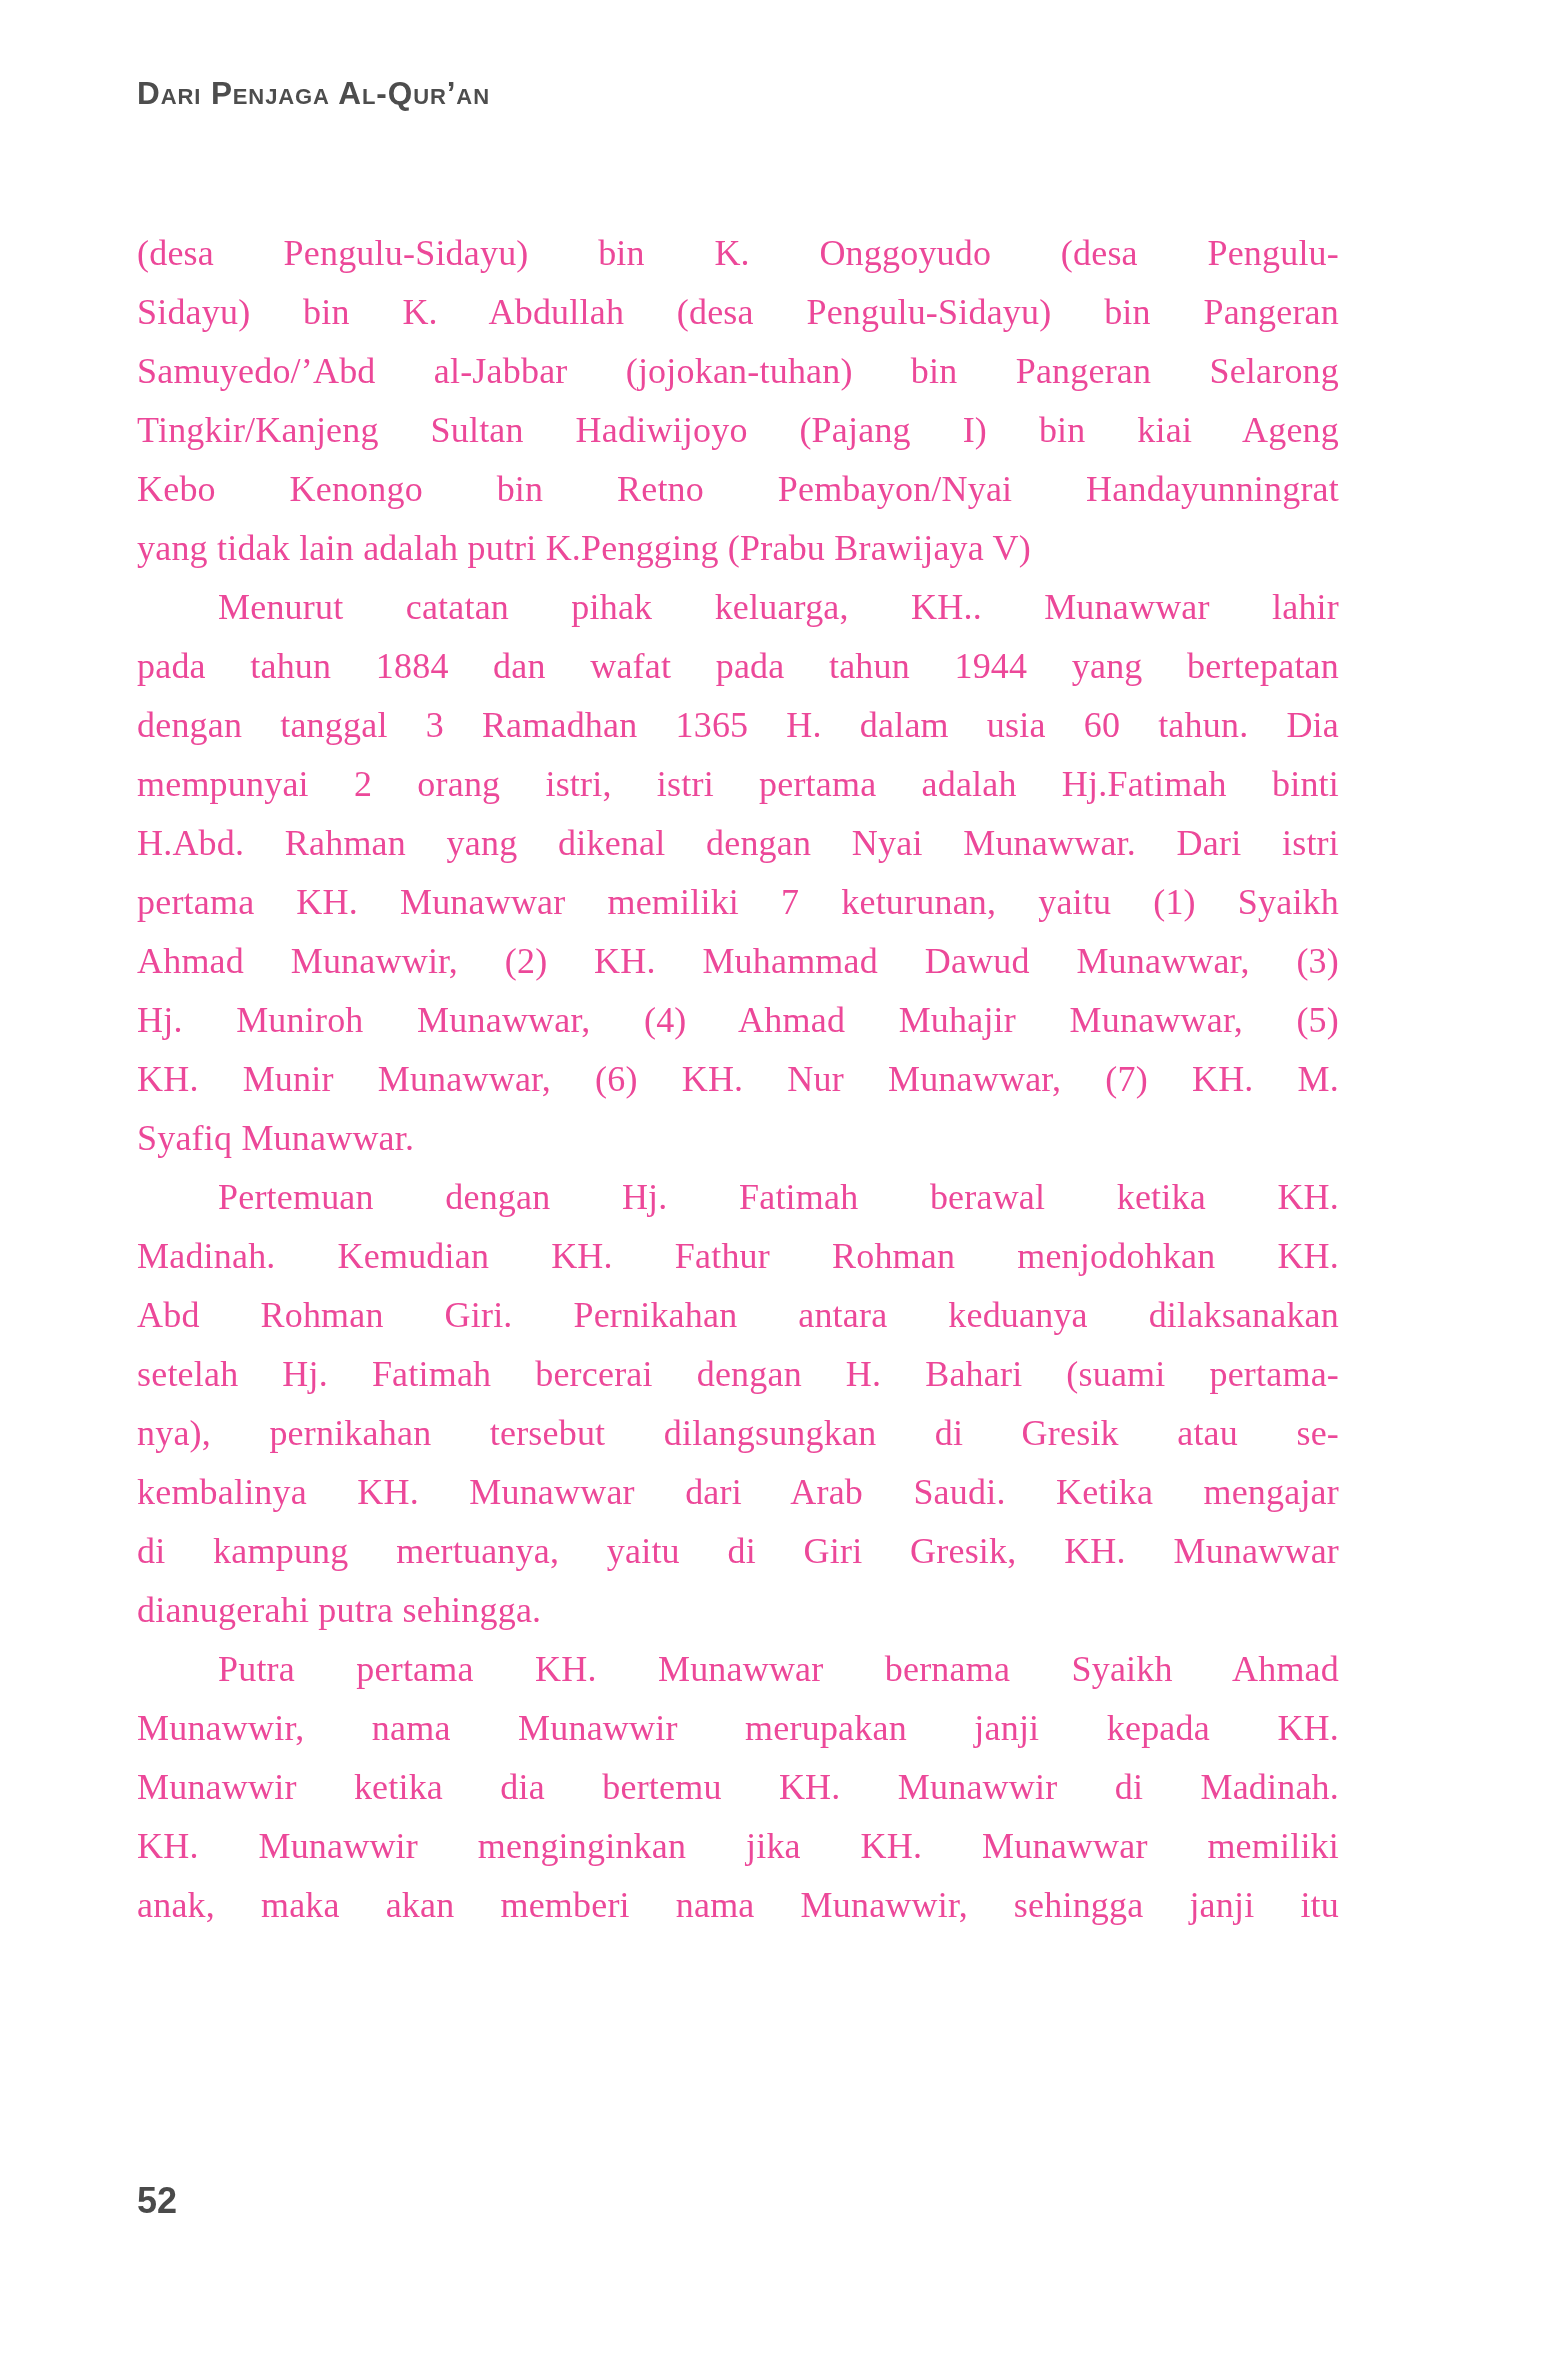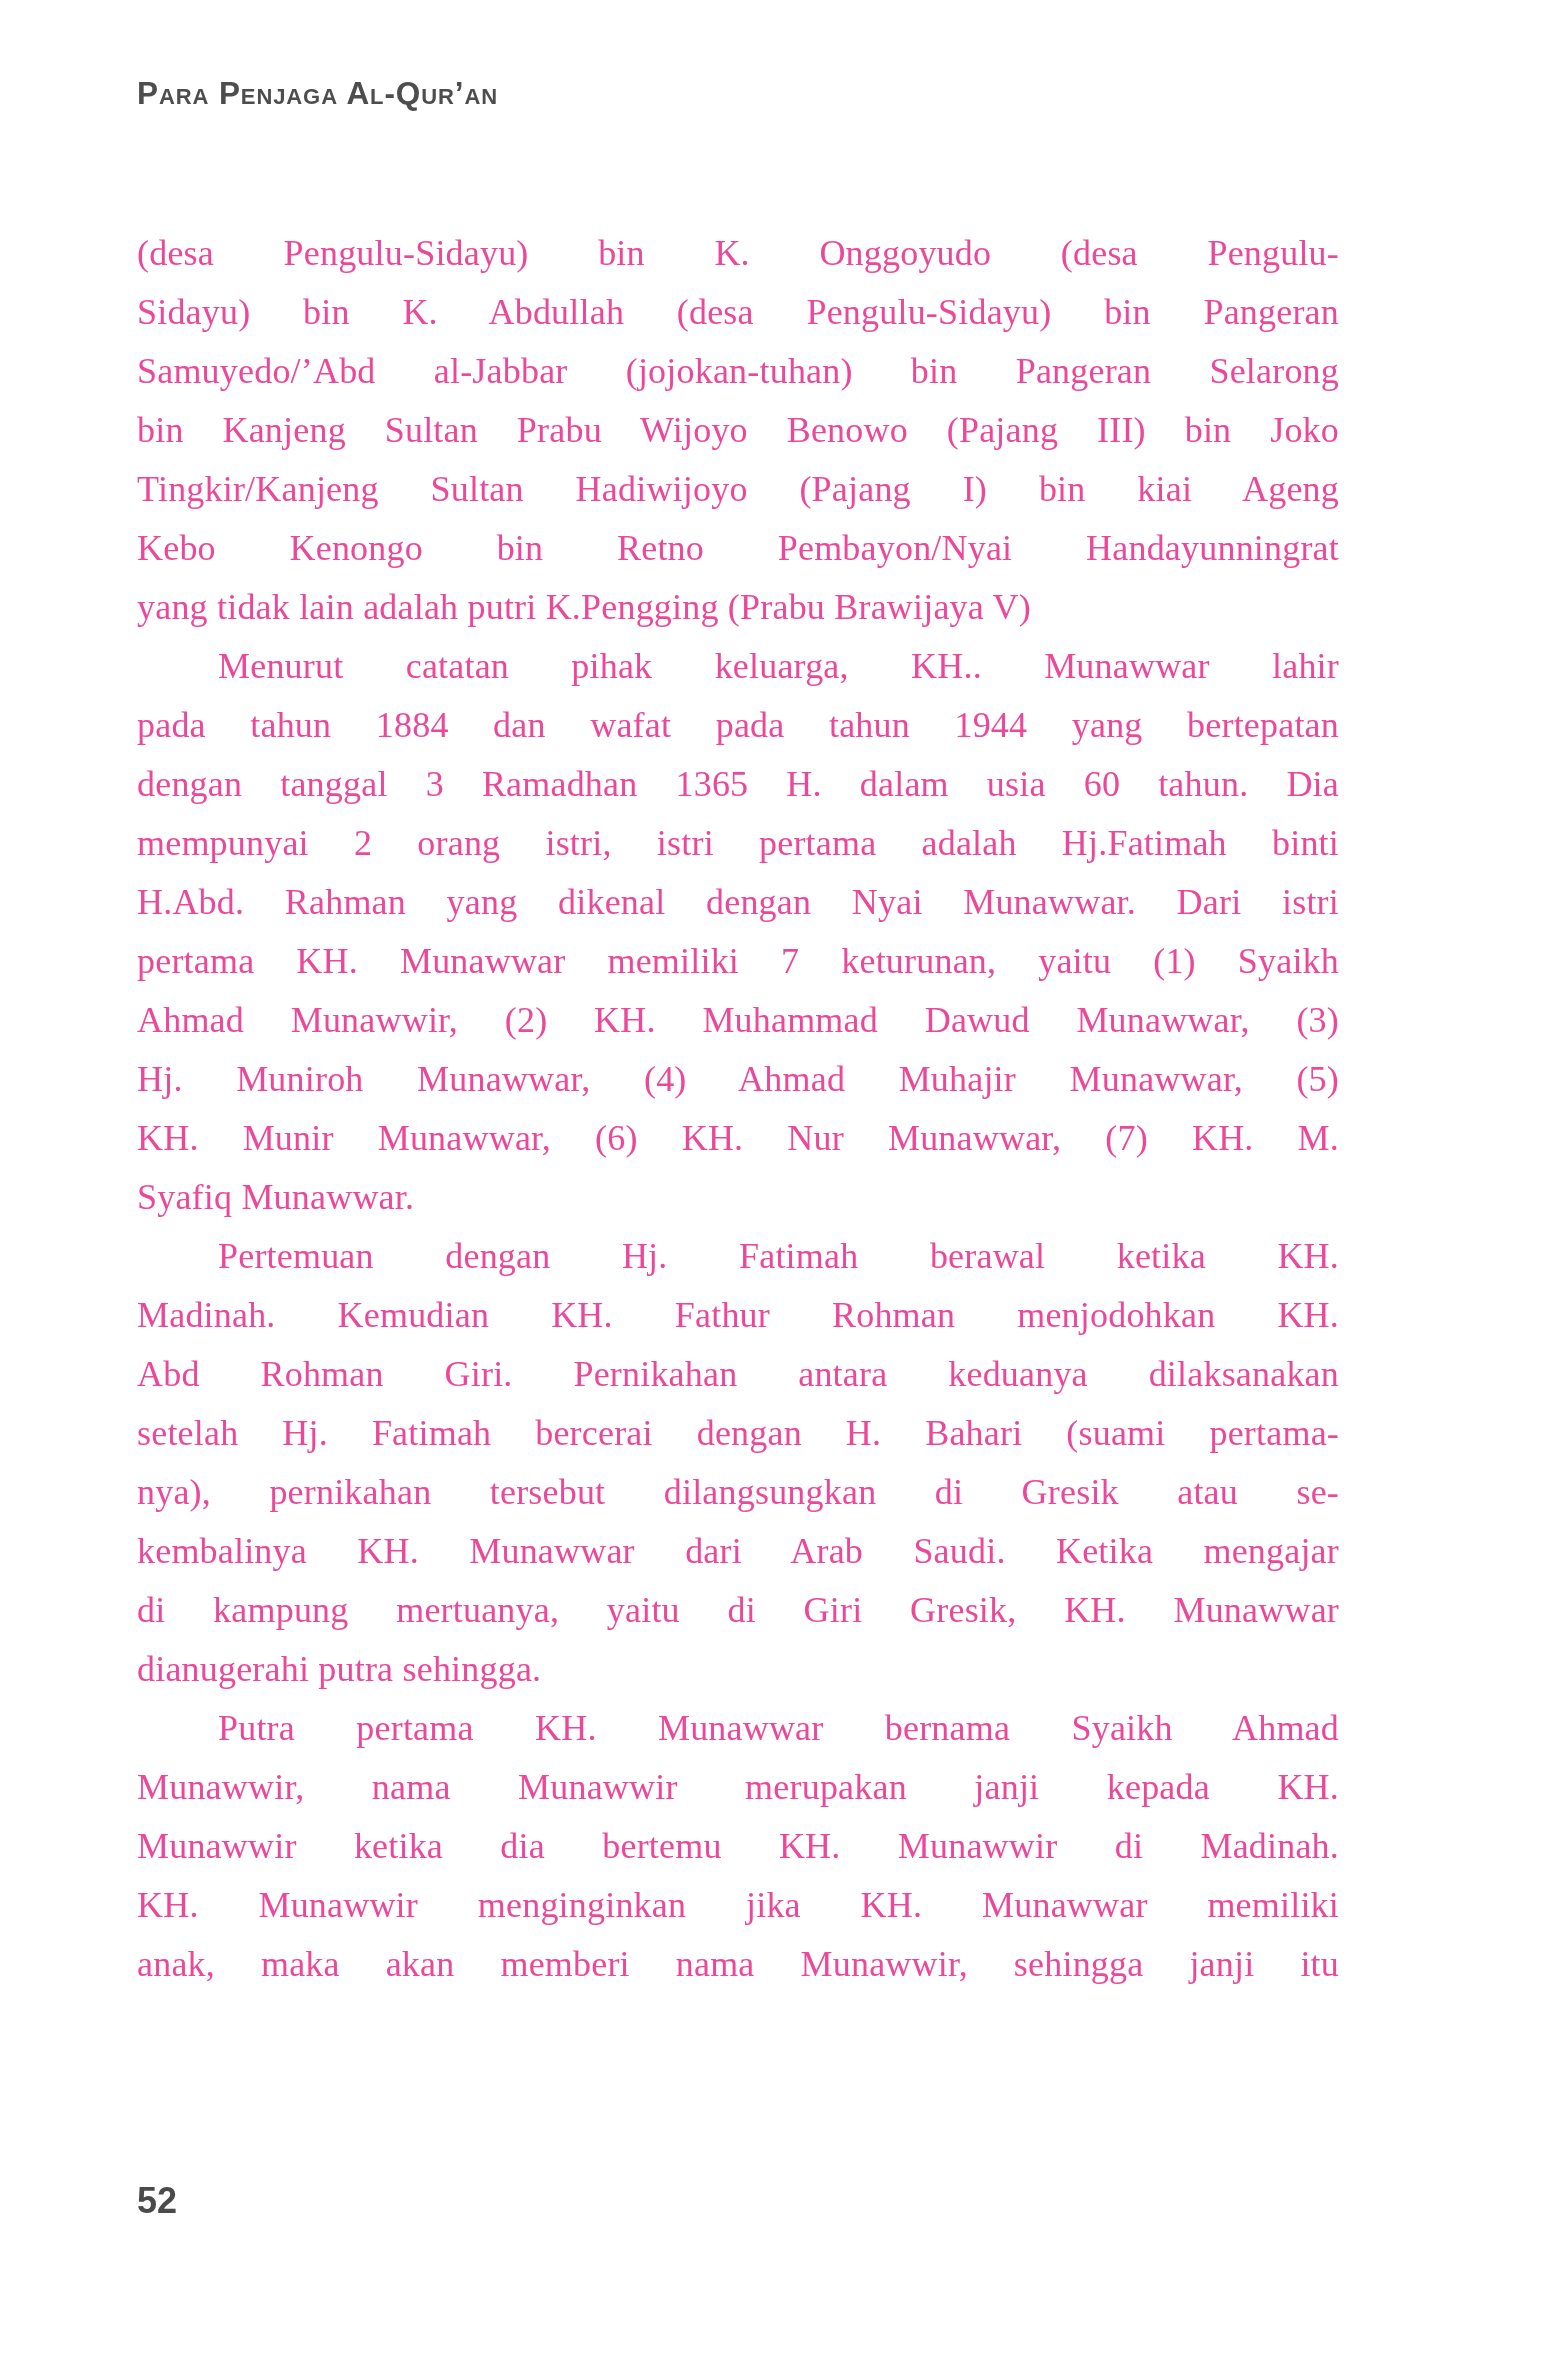--- a/index.html
+++ b/index.html
@@ -59,27 +59,26 @@
     font-family: "Liberation Sans", sans-serif;
     font-weight: 700;
     font-size: 36px;
     color: #4a4a4a;
   }
 </style>
 </head>
 <body>
 
 <div class="page">
-  <div class="running-header">Para Penjaga Al-Qur’an</div>
+  <div class="running-header">Dari Penjaga Al-Qur’an</div>
 
   <div class="body-text" id="body-text">
       <div class="tline">(desa Pengulu-Sidayu) bin K. Onggoyudo (desa Pengulu-</div>
       <div class="tline">Sidayu) bin K. Abdullah (desa Pengulu-Sidayu) bin Pangeran</div>
       <div class="tline">Samuyedo/’Abd al-Jabbar (jojokan-tuhan) bin Pangeran Selarong</div>
-      <div class="tline">bin Kanjeng Sultan Prabu Wijoyo Benowo (Pajang III) bin Joko</div>
       <div class="tline">Tingkir/Kanjeng Sultan Hadiwijoyo (Pajang I) bin kiai Ageng</div>
       <div class="tline">Kebo Kenongo bin Retno Pembayon/Nyai Handayunningrat</div>
       <div class="tline flush-left">yang tidak lain adalah putri K.Pengging (Prabu Brawijaya V)</div>
       <div class="tline indented">Menurut catatan pihak keluarga, KH.. Munawwar lahir</div>
       <div class="tline">pada tahun 1884 dan wafat pada tahun 1944 yang bertepatan</div>
       <div class="tline">dengan tanggal 3 Ramadhan 1365 H. dalam usia 60 tahun. Dia</div>
       <div class="tline">mempunyai 2 orang istri, istri pertama adalah Hj.Fatimah binti</div>
       <div class="tline">H.Abd. Rahman yang dikenal dengan Nyai Munawwar. Dari istri</div>
       <div class="tline">pertama KH. Munawwar memiliki 7 keturunan, yaitu (1) Syaikh</div>
       <div class="tline">Ahmad Munawwir, (2) KH. Muhammad Dawud Munawwar, (3)</div>

